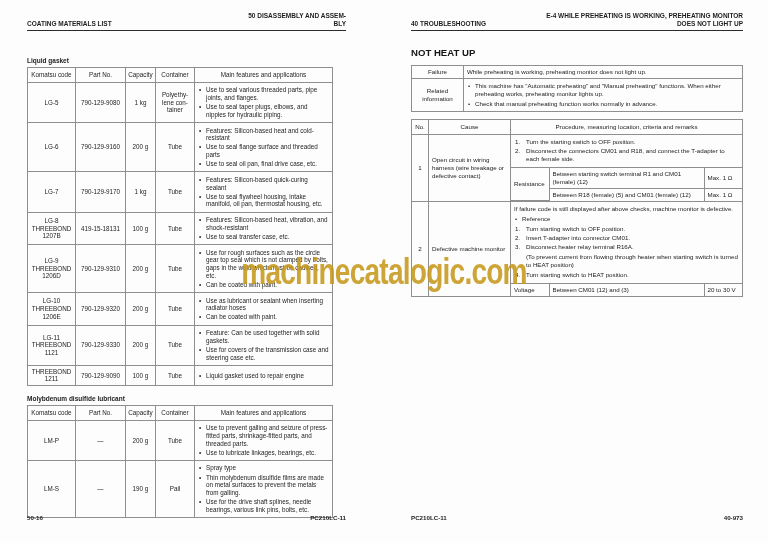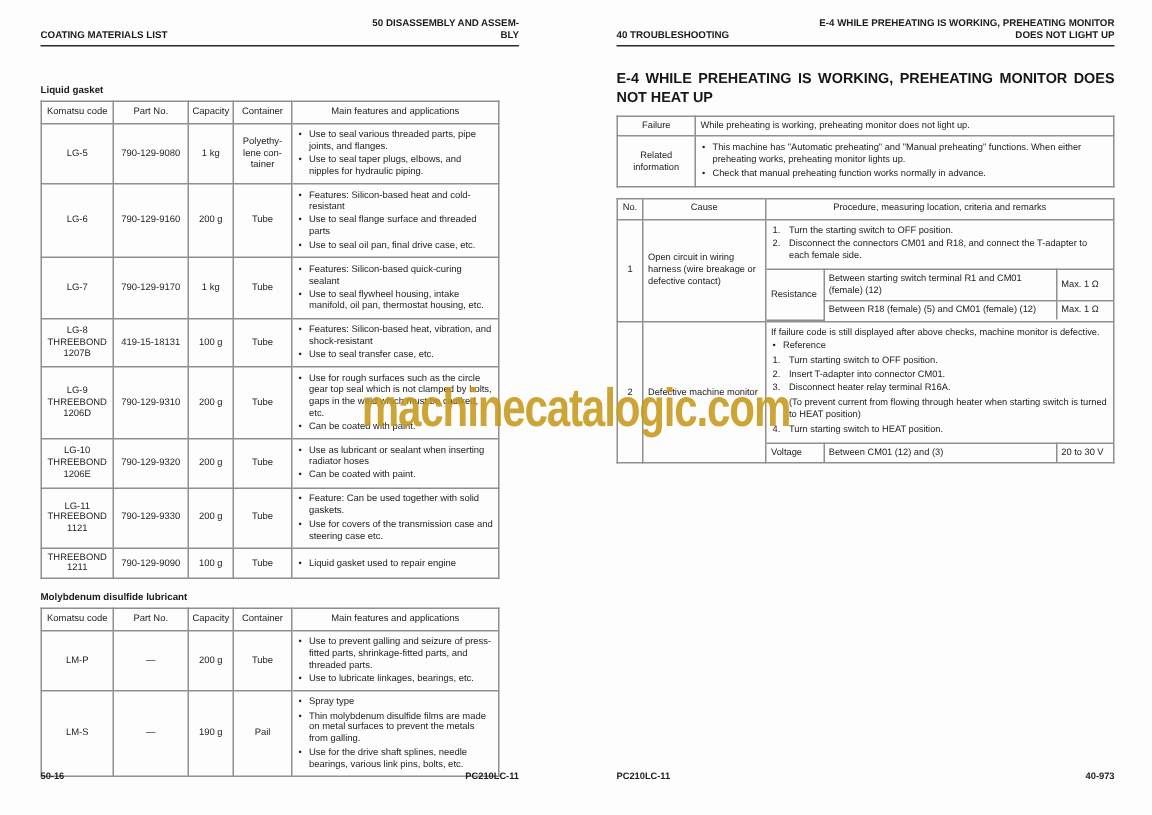--- a/index.html
+++ b/index.html
@@ -238,21 +238,20 @@
 </div>
 
 <div class="page" id="right-page">
   <div class="pg-header">
     <span class="hl">40 TROUBLESHOOTING</span>
     <span class="hr pre">E-4 WHILE PREHEATING IS WORKING, PREHEATING MONITOR
 DOES NOT LIGHT UP</span>
   </div>
 
   <div class="doc-title">
-    <span class="l1">E-4 WHILE PREHEATING IS WORKING, PREHEATING MONITOR DOES</span>
     <span class="l2">NOT HEAT UP</span>
   </div>
 
   <table class="info">
     <colgroup>
         <col style="width:52px">
         <col>
       </colgroup>
     <tbody>
         <tr>

